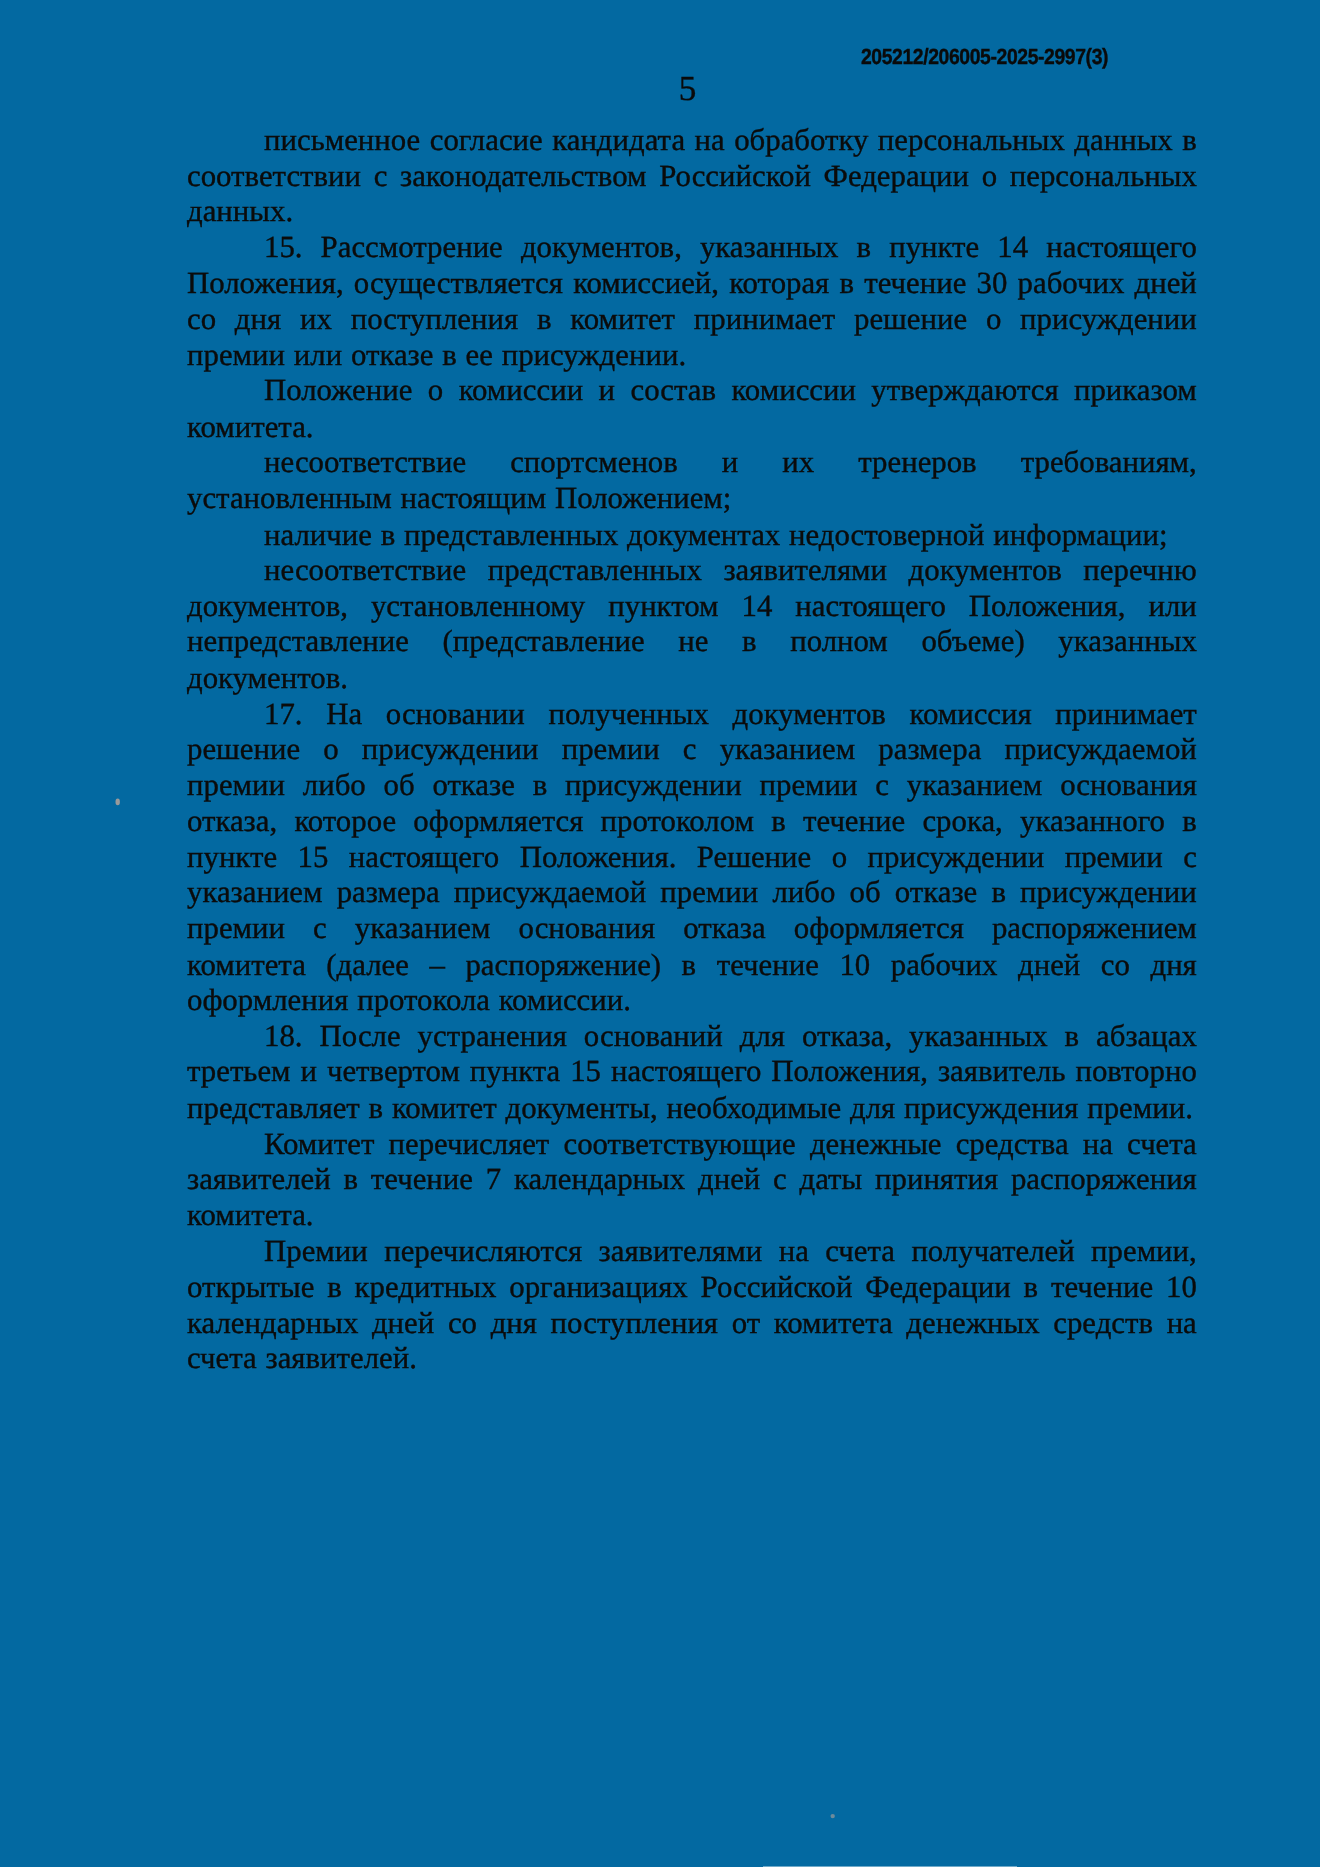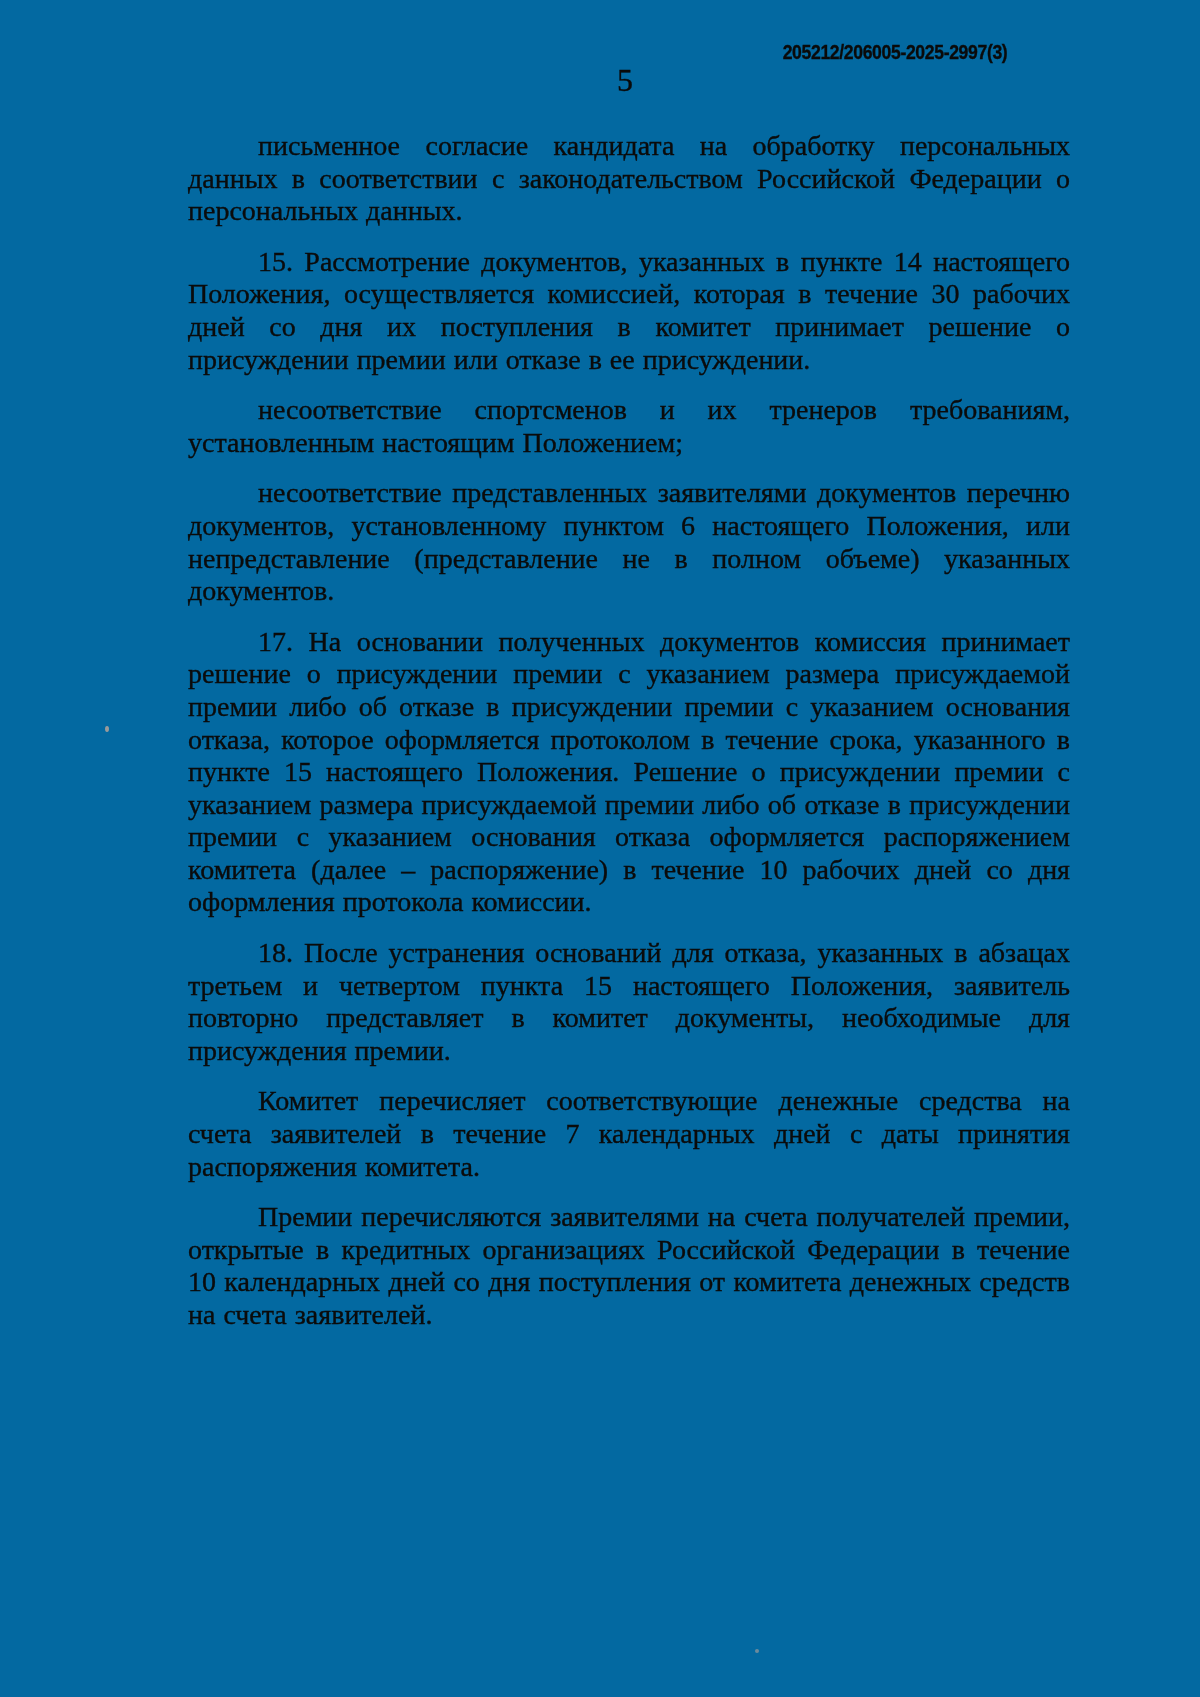--- a/index.html
+++ b/index.html
@@ -41,21 +41,21 @@
   .body-text {
     position: absolute;
     top: 112px;
     left: 170px;
     width: 918px;
     font-size: 28px;
     line-height: 32.6px;
     text-align: justify;
   }
   .body-text p {
-    margin: 18px;
+    margin: 0;
     padding: 0;
     text-indent: 70px;
     word-spacing: 1px;
   }
   .speck {
     position: absolute;
     background: #9a9a9a;
     border-radius: 50%;
   }
   .speck-1 { left: 105px; top: 726px; width: 4px; height: 6px; }
@@ -66,22 +66,24 @@
 
 <div class="page">
 
   <div class="doc-ref">205212/206005-2025-2997(3)</div>
 
   <div class="page-number">5</div>
 
   <div class="body-text">
     <p>письменное согласие кандидата на обработку персональных данных в соответствии с законодательством Российской Федерации о персональных данных.</p>
     <p>15. Рассмотрение документов, указанных в пункте 14 настоящего Положения, осуществляется комиссией, которая в течение 30 рабочих дней со дня их поступления в комитет принимает решение о присуждении премии или отказе в ее присуждении.</p>
+    <p>Положение о комиссии и состав комиссии утверждаются приказом комитета.</p>
     <p>несоответствие спортсменов и их тренеров требованиям, установленным настоящим Положением;</p>
-    <p>несоответствие представленных заявителями документов перечню документов, установленному пунктом 6 настоящего Положения, или непредставление (представление не в полном объеме) указанных документов.</p>
+    <p>наличие в представленных документах недостоверной информации;</p>
+    <p>несоответствие представленных заявителями документов перечню документов, установленному пунктом 14 настоящего Положения, или непредставление (представление не в полном объеме) указанных документов.</p>
     <p>17. На основании полученных документов комиссия принимает решение о присуждении премии с указанием размера присуждаемой премии либо об отказе в присуждении премии с указанием основания отказа, которое оформляется протоколом в течение срока, указанного в пункте 15 настоящего Положения. Решение о присуждении премии с указанием размера присуждаемой премии либо об отказе в присуждении премии с указанием основания отказа оформляется распоряжением комитета (далее – распоряжение) в течение 10 рабочих дней со дня оформления протокола комиссии.</p>
     <p>18. После устранения оснований для отказа, указанных в абзацах третьем и четвертом пункта 15 настоящего Положения, заявитель повторно представляет в комитет документы, необходимые для присуждения премии.</p>
     <p>Комитет перечисляет соответствующие денежные средства на счета заявителей в течение 7 календарных дней с даты принятия распоряжения комитета.</p>
     <p>Премии перечисляются заявителями на счета получателей премии, открытые в кредитных организациях Российской Федерации в течение 10 календарных дней со дня поступления от комитета денежных средств на счета заявителей.</p>
   </div>
 
   <div class="speck speck-1"></div>
   <div class="speck speck-2"></div>
 
 </div>

